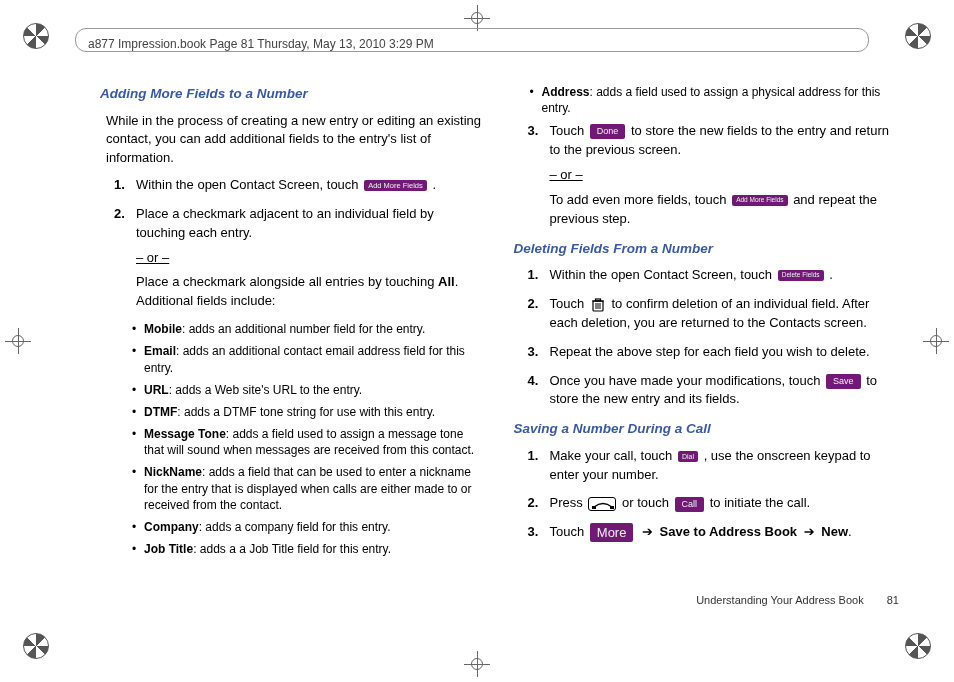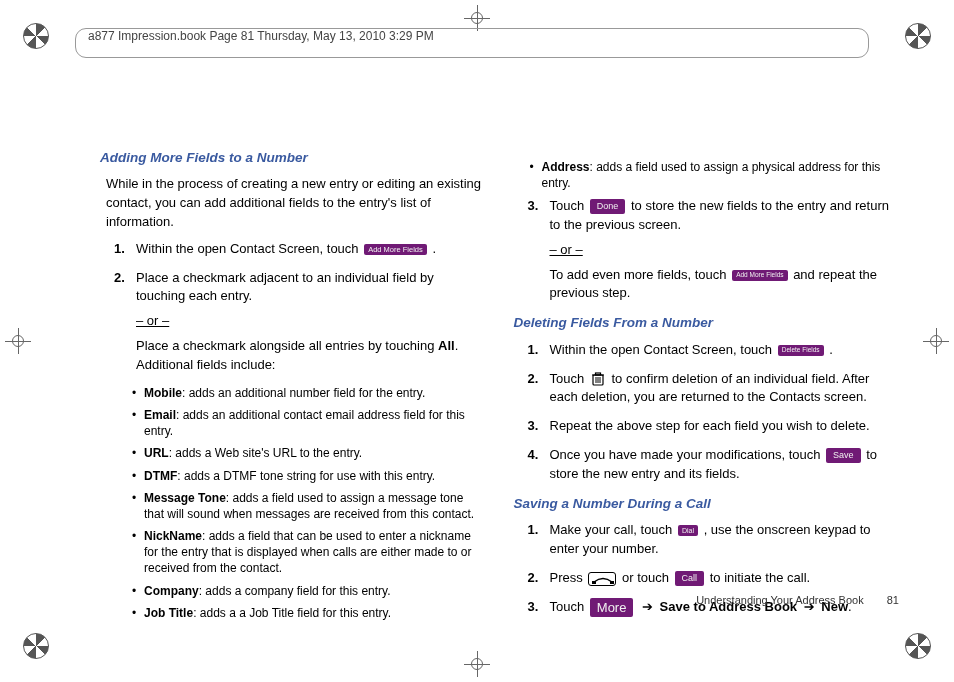--- a/index.html
+++ b/index.html
@@ -45,38 +45,37 @@
     .cross::after { width: 1px; height: 26px; top: -13px; left: 0; }
     .cross .inner {
       position: absolute; width: 12px; height: 12px; border: 1px solid #666; border-radius: 50%;
       left: -6px; top: -6px;
     }
     .header-line {
       position: absolute;
       top: 28px;
       left: 75px;
       right: 85px;
-      height: 30px;
+      height: 24px;
       border: 1px solid #999;
       border-radius: 11px;
       display: flex;
-      align-items: flex-start;
+      align-items: flex-end;
       padding-left: 12px;
       font-size: 12px;
       color: #444;
     }
     .page {
       position: absolute;
       top: 80px;
       left: 100px;
       right: 55px;
       bottom: 55px;
       display: flex;
       gap: 28px;
-      align-items: flex-end;
     }
     .col {
       flex: 1;
       line-height: 1.45;
     }
     h4.section {
       font-size: 13.5px;
       font-style: italic;
       font-weight: bold;
       color: #3a5aa0;

